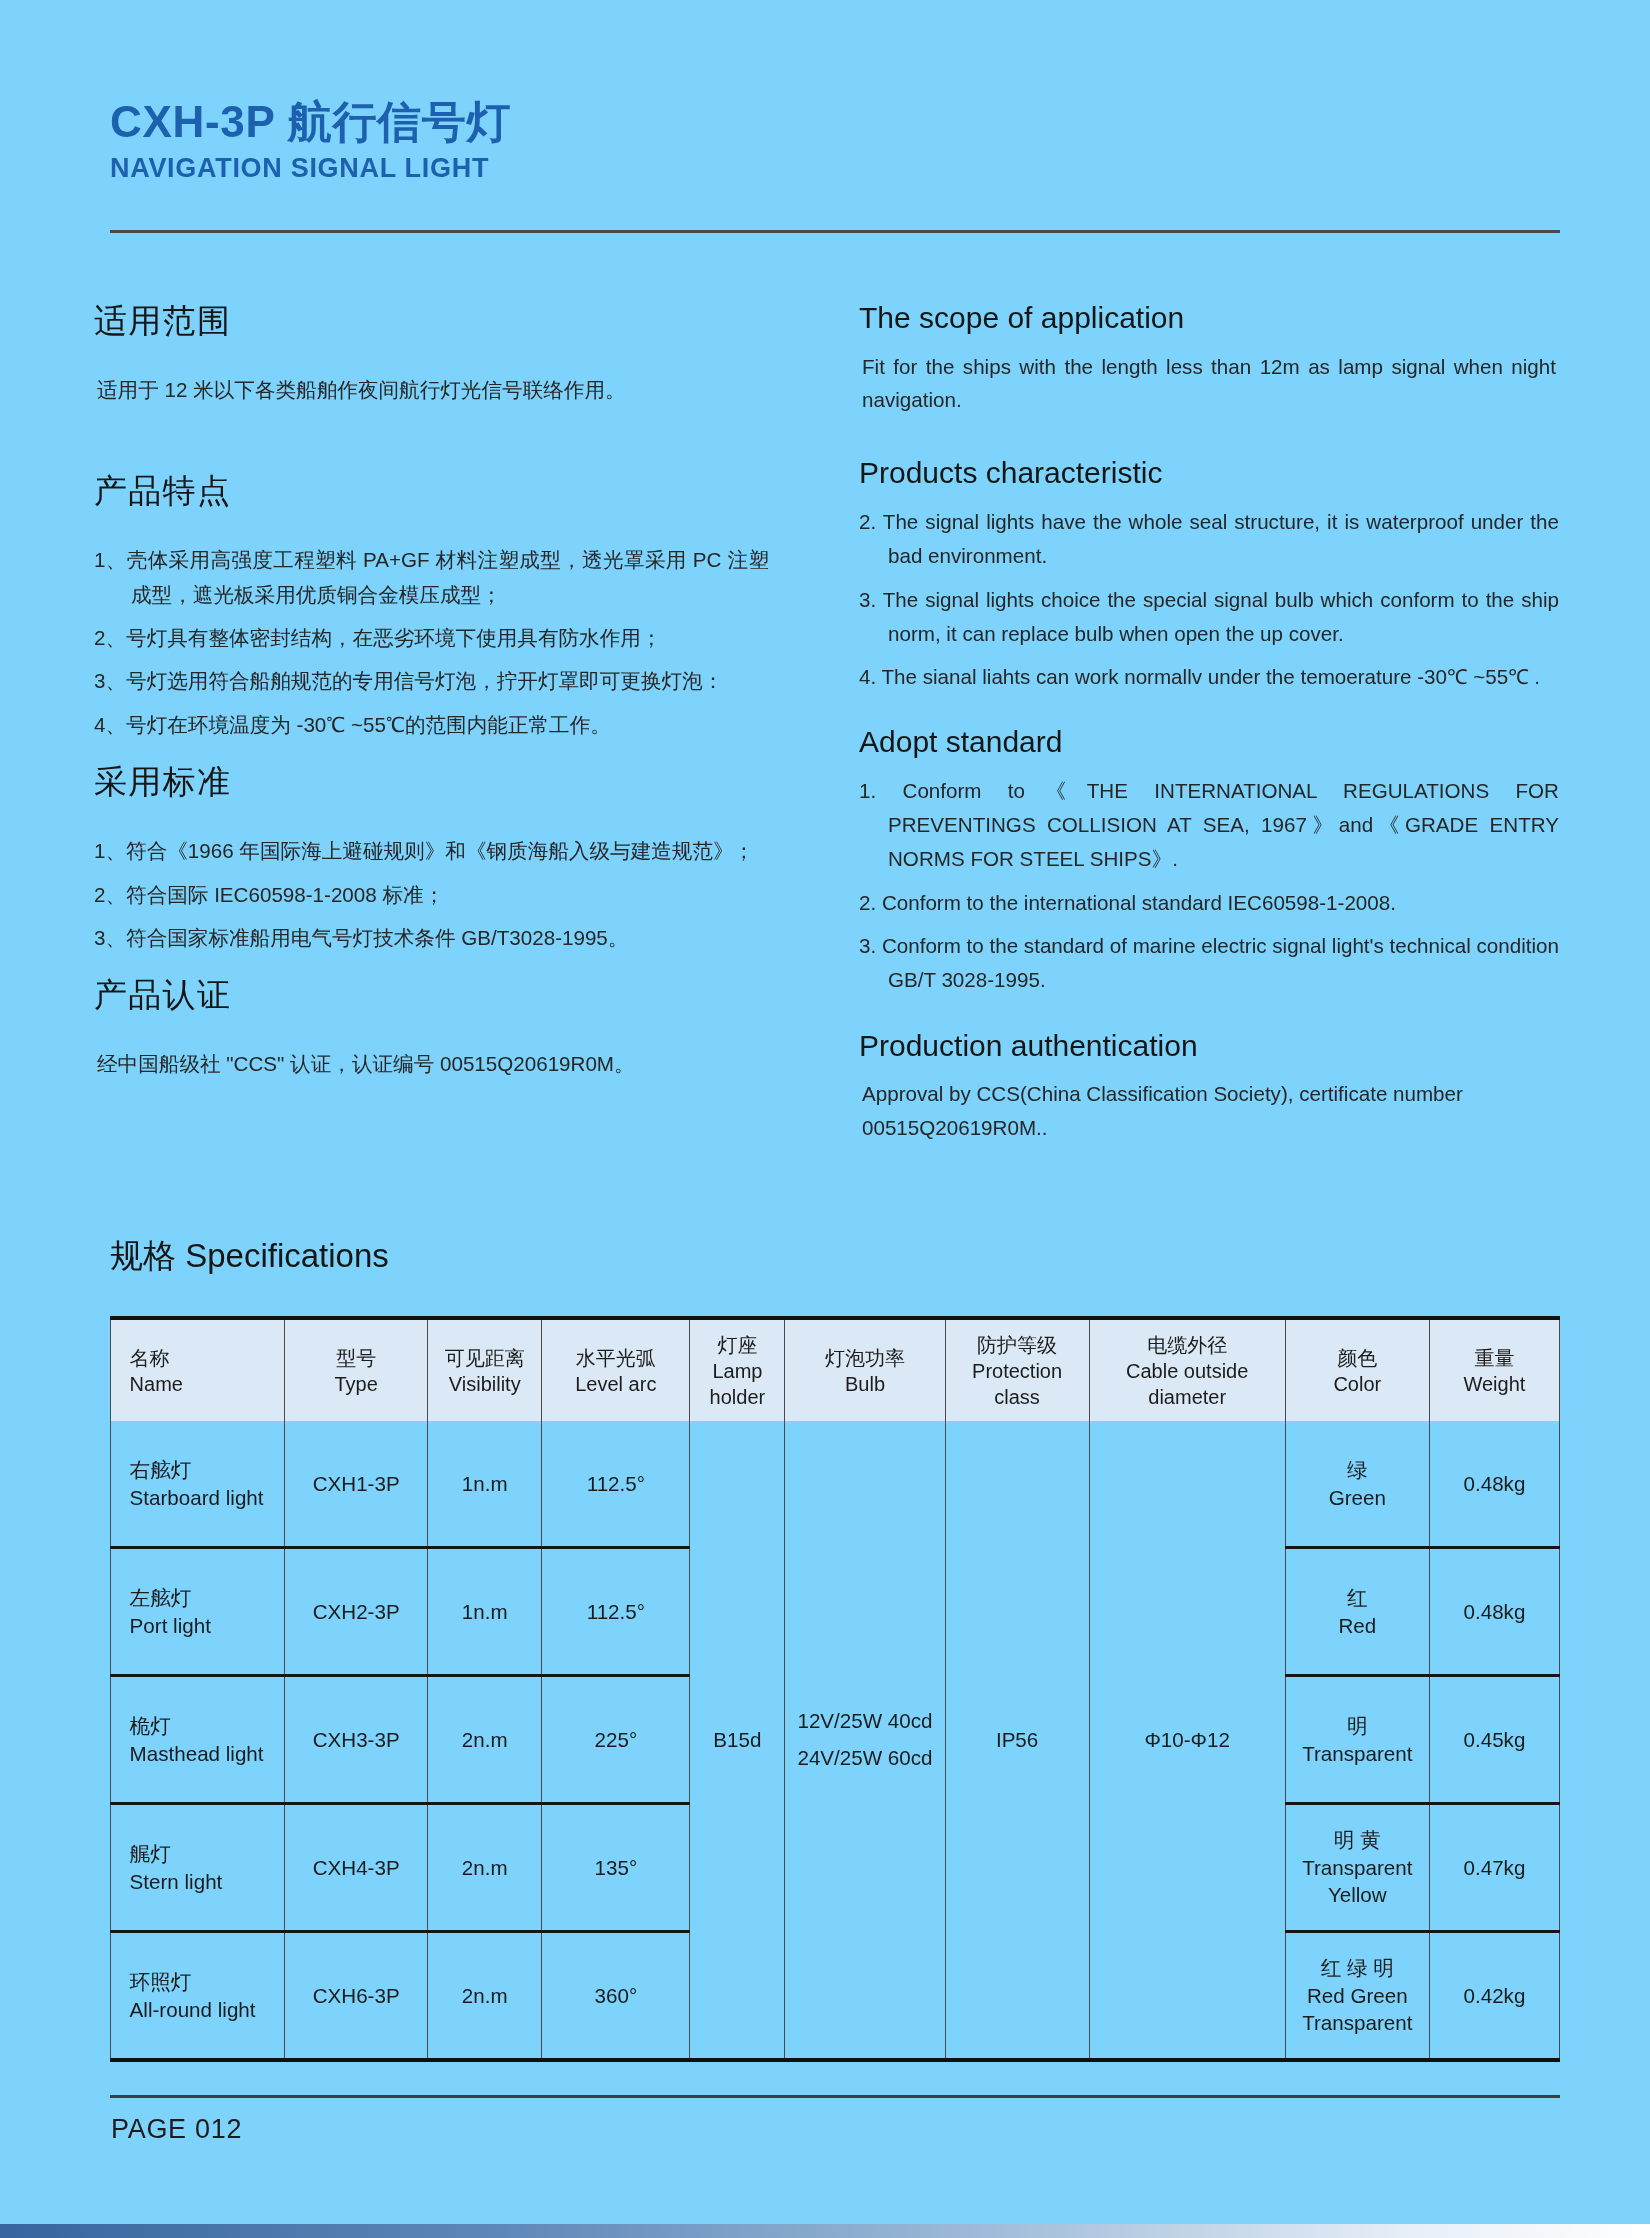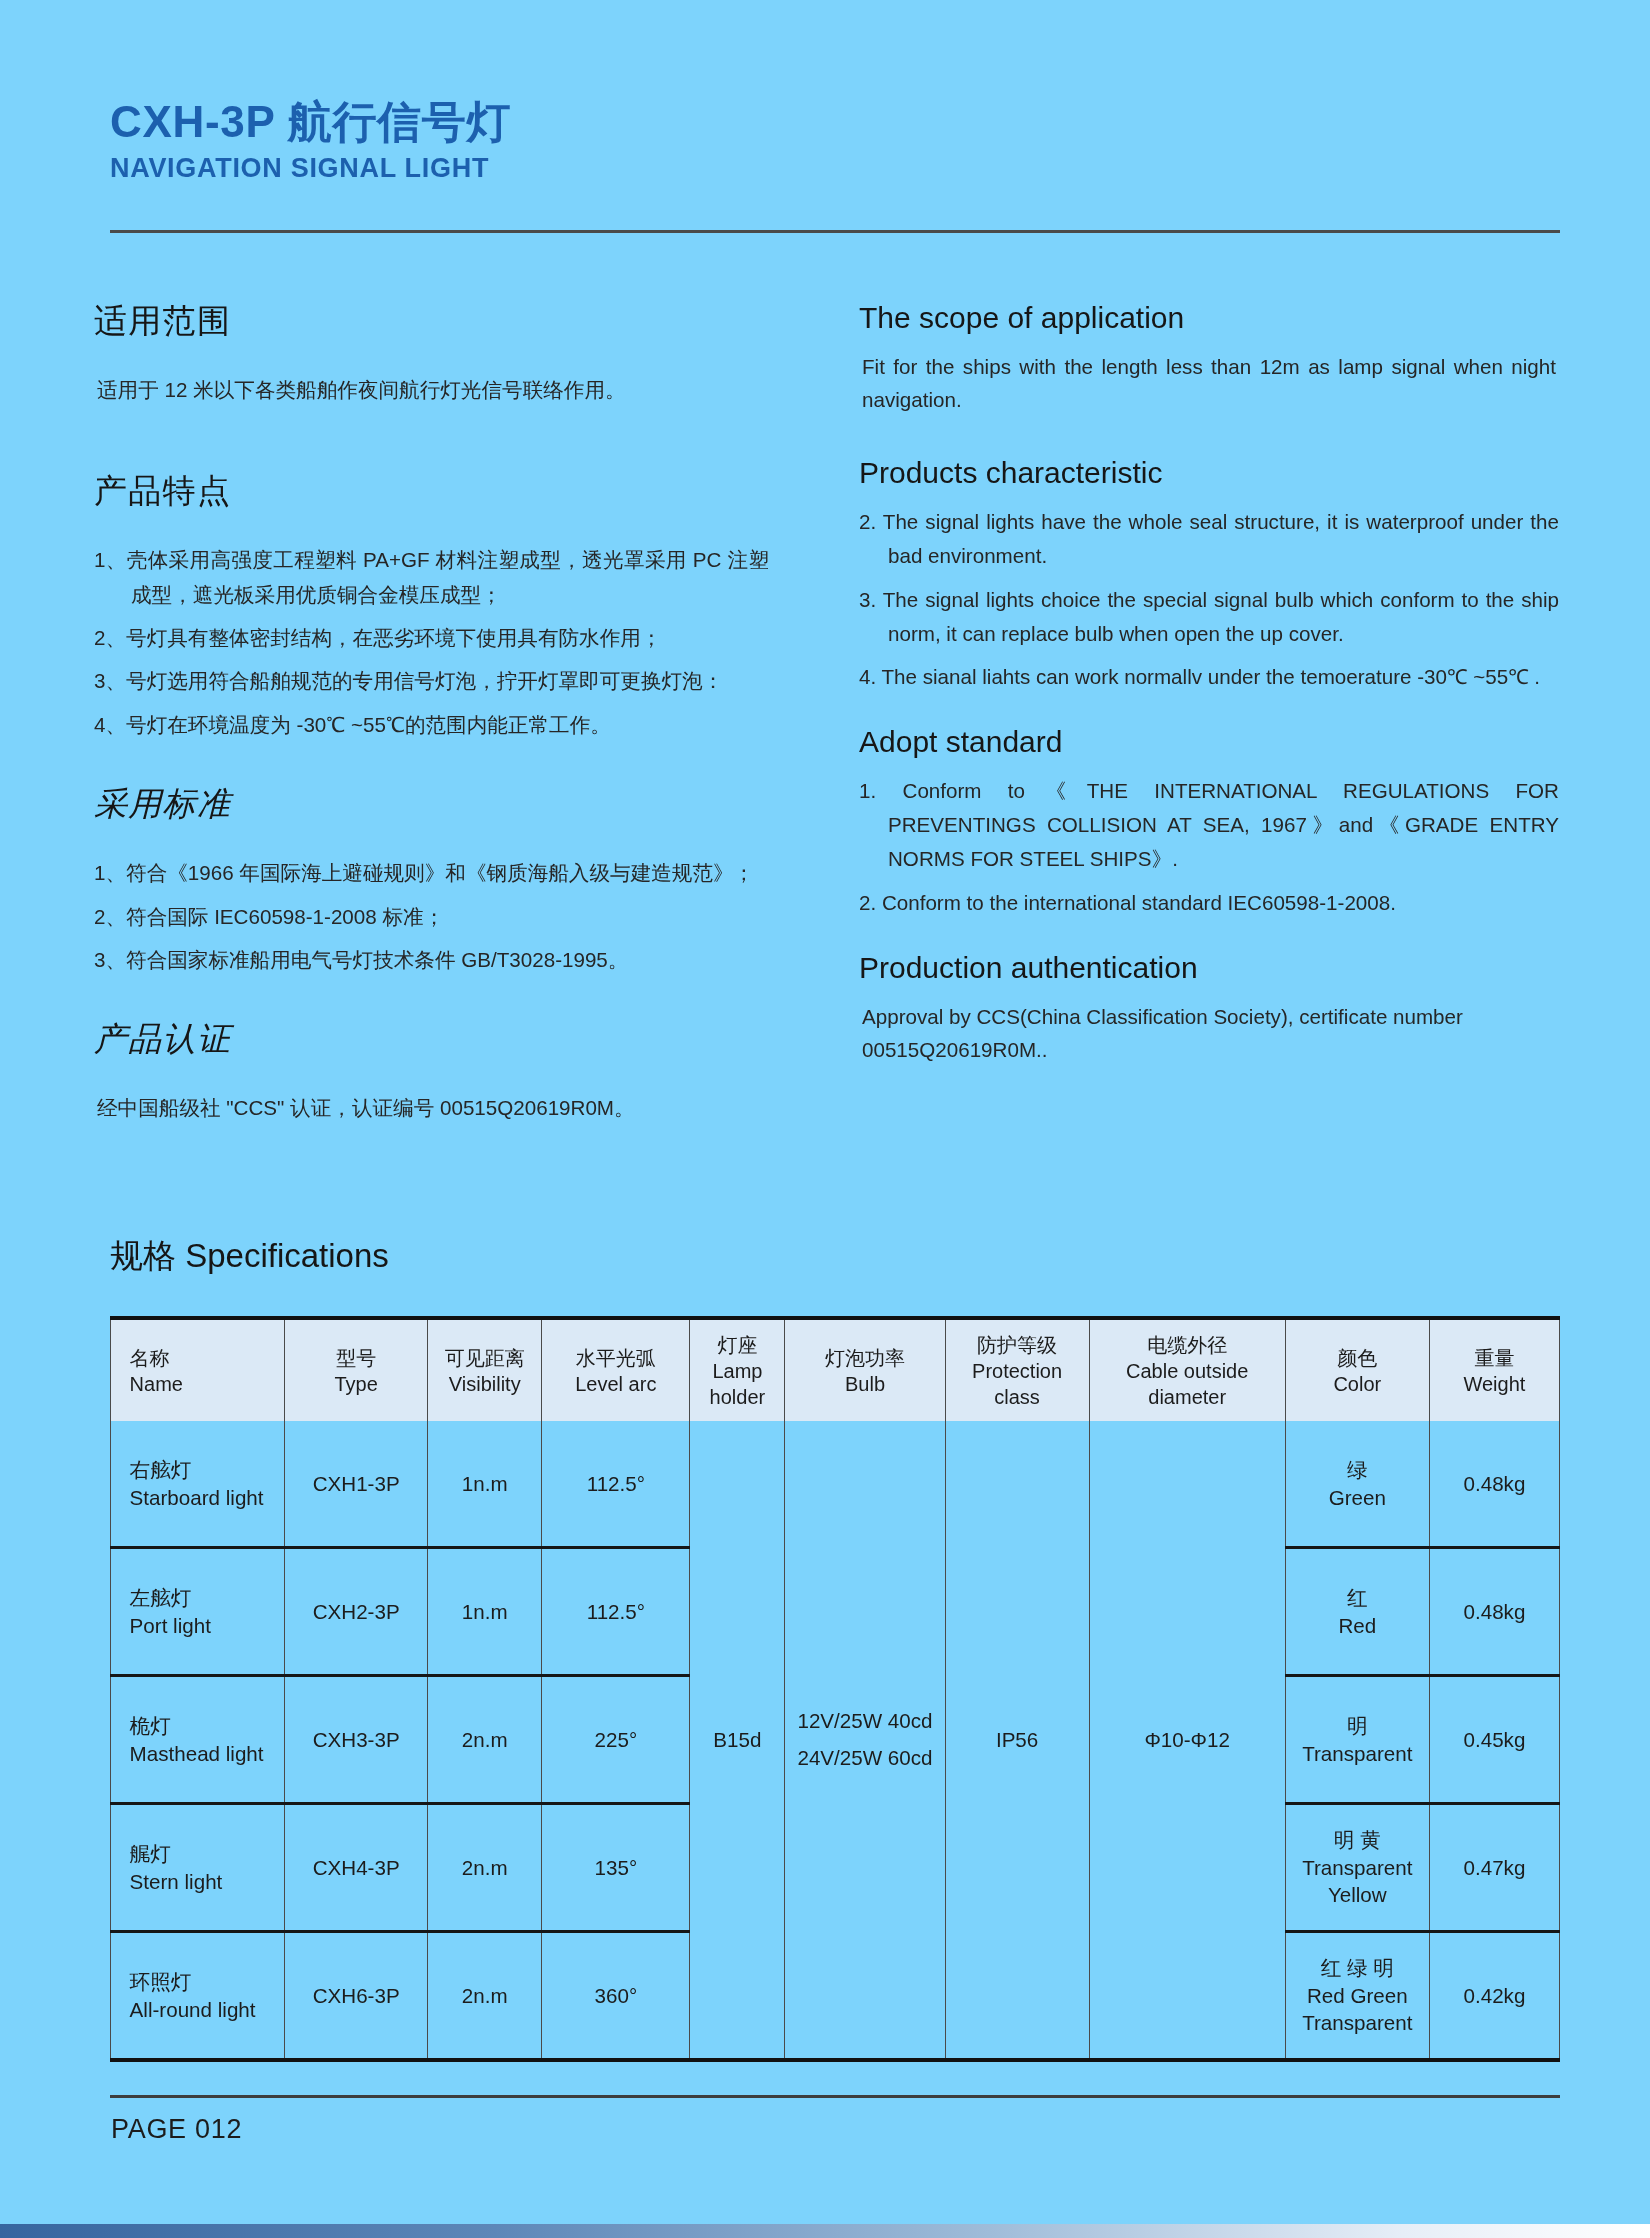--- a/index.html
+++ b/index.html
@@ -37,21 +37,21 @@
   .list{margin:0;padding:0;list-style:none;}
   .list li{
     font-size:20.6px;line-height:1.66;
     margin-bottom:9.3px;
     text-align:justify;
   }
   .li-cn{padding-left:37px;text-indent:-37px;}
   .li-en{padding-left:29px;text-indent:-29px;}
 
   .mt-sec-cn{margin-top:63px;}
-  .mt-sec2-cn{margin-top:40px;font-style:italic;}
+  .mt-sec2-cn{margin-top:18px;}
   .mt-sec-en{margin-top:40px;}
   .mt-sec2-en{margin-top:31px;}
 
   
   .spec{position:absolute;top:1234px;left:110px;width:1560px;}
   .h-spec{font-size:33px;margin-bottom:37px;}
 
   table.spec-table{
     border-collapse:collapse;table-layout:fixed;
     width:1450px;
@@ -124,20 +124,21 @@
     <ul class="list">
       <li class="li-en">2. The signal lights have the whole seal structure, it is waterproof under the bad environment.</li>
       <li class="li-en">3. The signal lights choice the special signal bulb which conform to the ship norm, it can replace bulb when open the up cover.</li>
       <li class="li-en">4. The sianal liahts can work normallv under the temoerature -30℃ ~55℃ .</li>
     </ul>
 
     <h2 class="h-en mt-sec2-en">Adopt standard</h2>
     <ul class="list">
       <li class="li-en">1. Conform to《THE INTERNATIONAL REGULATIONS FOR PREVENTINGS COLLISION AT SEA, 1967》and《GRADE ENTRY NORMS FOR STEEL SHIPS》.</li>
       <li class="li-en">2. Conform to the international standard IEC60598-1-2008.</li>
+      <li class="li-en">3. Conform to the standard of marine electric signal light's technical condition GB/T 3028-1995.</li>
     </ul>
 
     <h2 class="h-en mt-sec2-en">Production authentication</h2>
     <p class="body-text">Approval by CCS(China Classification Society), certificate number 00515Q20619R0M..</p>
   </div>
 
   <div class="spec">
     <h2 class="h-spec">规格 Specifications</h2>
 
     <table class="spec-table">

